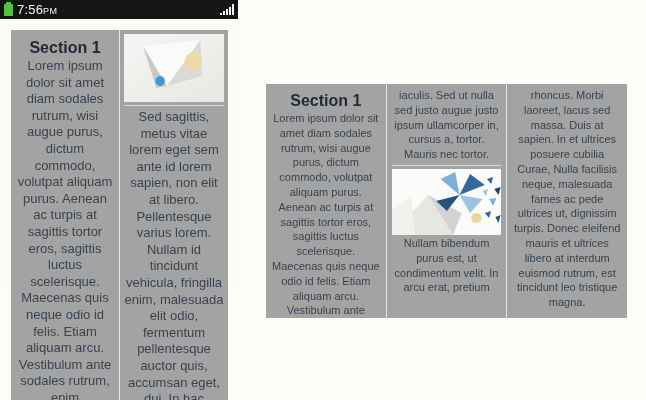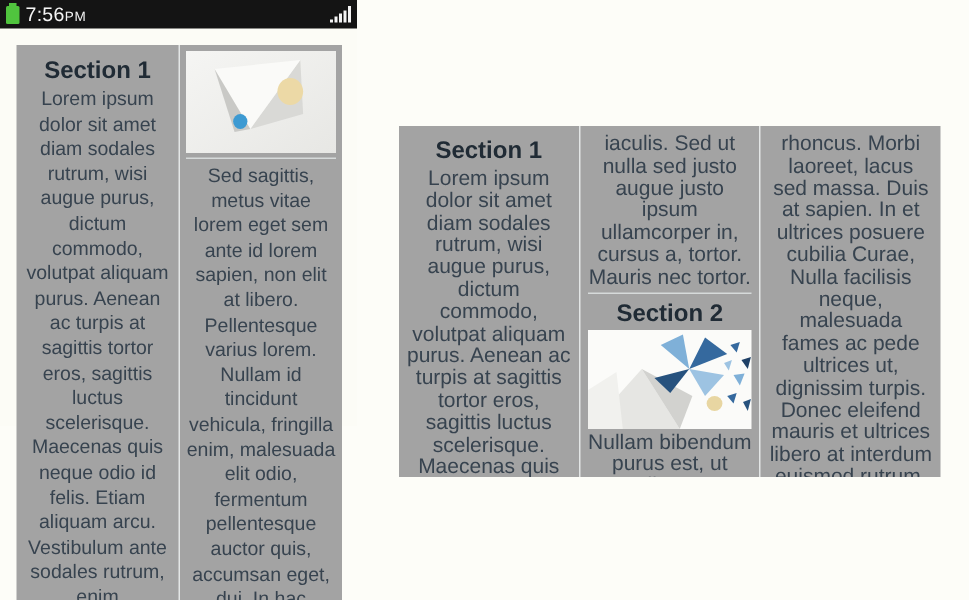--- a/index.html
+++ b/index.html
@@ -28,21 +28,21 @@
   .col{flex:1 1 0;min-width:0;box-sizing:border-box;padding:2px 4px;text-align:center;overflow:hidden;}
   .vrule{border-left:1px solid #e3e6e6;}
   h2{font-size:16px;font-weight:700;color:#202b35;margin:7px 0 1px 0;line-height:19px;}
   .phone p{font-size:13px;line-height:16.6px;color:#37434f;margin:1px 0 0 0;}
   .phone .col h2:first-child{margin-top:6px;}
   hr.sep{border:0;border-top:1px solid #d6dada;margin:3px 0;}
   .photo{display:block;width:100%;height:68px;margin:2px 0 0 0;}
   
   .panel{position:absolute;left:266px;top:84px;width:361px;height:234px;}
   .panel .col{padding:3px 5px;}
-  .panel p{font-size:14px;line-height:14.8px;color:#37434f;margin:1px 0 0 0;}
+  .panel p{font-size:11px;line-height:14.8px;color:#37434f;margin:1px 0 0 0;}
   .panel h2{font-size:16px;margin:4px 0 1px 0;}
   .panel .photo{height:66px;margin:1px 0 0 0;}
 </style>
 </head>
 <body>
 
 <div class="phone">
   <div class="statusbar">
     <span class="battery"></span>
     <span class="clock"><span>7:56</span><span class="mer">PM</span></span>
@@ -82,21 +82,20 @@
 </div>
 
 <div class="graybox panel">
   <div class="col">
     <h2>Section 1</h2>
     <p>Lorem ipsum dolor sit amet diam sodales rutrum, wisi augue purus, dictum commodo, volutpat aliquam purus. Aenean ac turpis at sagittis tortor eros, sagittis luctus scelerisque. Maecenas quis neque odio id felis. Etiam aliquam arcu. Vestibulum ante sodales rutrum, enim</p>
   </div>
   <div class="col vrule">
     <p>iaculis. Sed ut nulla sed justo augue justo ipsum ullamcorper in, cursus a, tortor. Mauris nec tortor.</p>
     <hr class="sep">
-    <h2>Section 2</h2>
     <svg class="photo" viewBox="0 0 104 66" preserveAspectRatio="none">
       <rect x="0" y="0" width="104" height="66" fill="#fbfbf9"></rect>
       <polygon points="0,66 34,26 58,66" fill="#e6e6e3"></polygon>
       <polygon points="0,40 18,28 22,66 0,66" fill="#f1f1ee"></polygon>
       <polygon points="34,26 58,66 66,44" fill="#d2d2cf"></polygon>
       <polygon points="64,26 46,10 60,3" fill="#7fb0d8"></polygon>
       <polygon points="64,26 74,5 88,16" fill="#35699e"></polygon>
       <polygon points="64,26 86,30 74,44" fill="#9dc3e2"></polygon>
       <polygon points="64,26 52,42 42,32" fill="#27527e"></polygon>
       <polygon points="90,10 96,8 94,15" fill="#35699e"></polygon>

